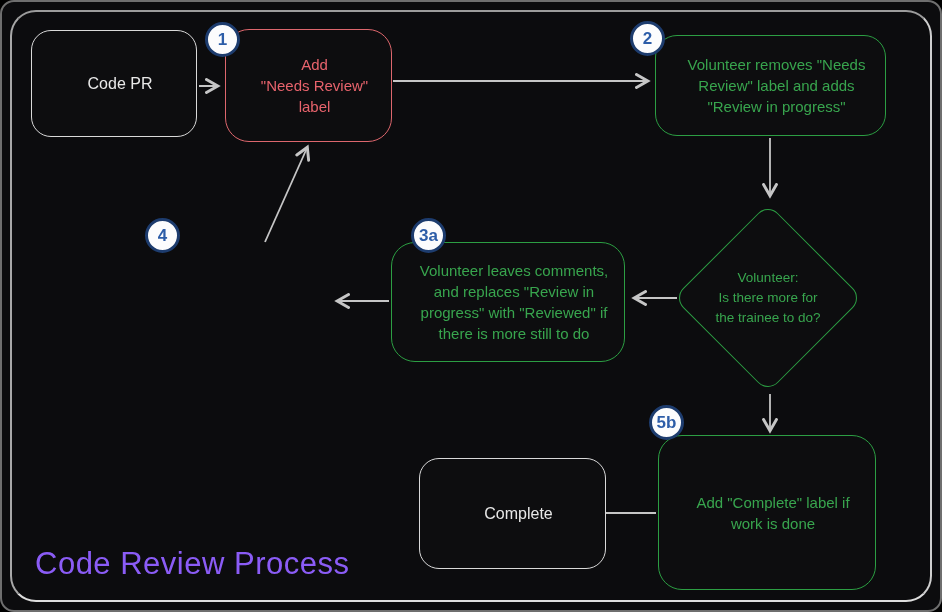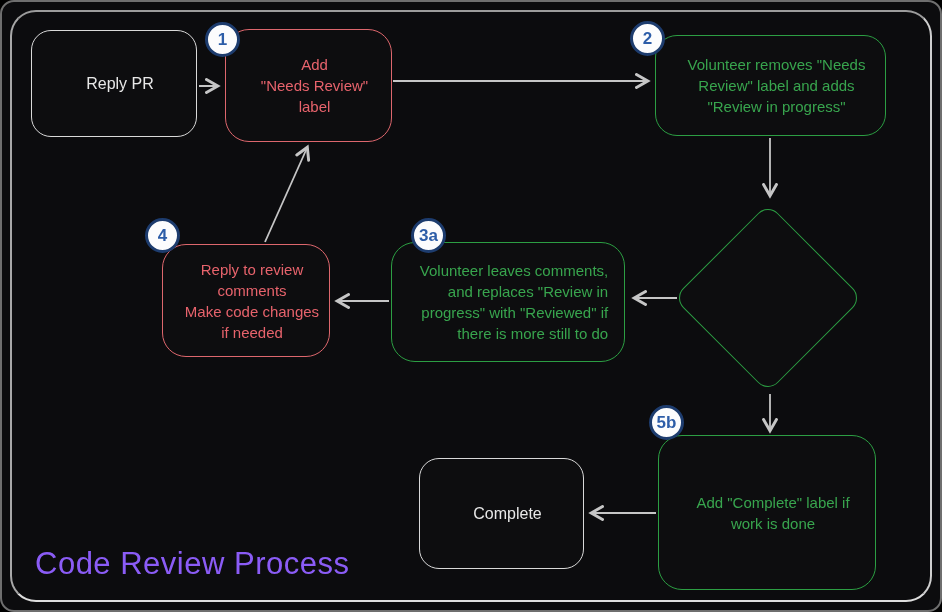--- a/index.html
+++ b/index.html
@@ -22,24 +22,24 @@
     text-align:center;box-sizing:border-box;background:#0d0d0f;padding-left:12px;
   }
   .node-label{white-space:pre-line;line-height:21px;font-size:15px;}
   .neutral{border:1.7px solid #d9d9d9;border-radius:20px;color:#e8e8e8;}
   .neutral .node-label{font-size:16px;line-height:22px;}
   .red{border:1.6px solid #dd676d;border-radius:24px;color:#e7636c;}
   .green{border:1.6px solid #2c9e43;border-radius:24px;color:#38a54e;}
   #node-raise-pr{left:29px;top:28px;width:166px;height:107px;}
   #node-add-needs-review{left:223px;top:27px;width:167px;height:113px;}
   #node-volunteer-removes{left:653px;top:33px;width:231px;height:101px;border-radius:22px;}
-  #node-volunteer-leaves{left:389px;top:240px;width:234px;height:120px;text-align:right;}
+  #node-volunteer-leaves{left:389px;top:240px;width:234px;height:120px;}
   #node-reply-comments{left:160px;top:242px;width:168px;height:113px;}
   #node-add-complete{left:656px;top:433px;width:218px;height:155px;}
-  #node-complete{left:417px;top:456px;width:165px;height:111px;}
+  #node-complete{left:417px;top:456px;width:187px;height:111px;}
   #diamond-shape{
     position:absolute;left:699px;top:229px;width:134px;height:134px;
     transform:rotate(45deg);border:1.6px solid #2c9e43;border-radius:14px;
     background:#0d0d0f;box-sizing:border-box;
   }
   #diamond-label{
     position:absolute;left:676px;top:254px;width:180px;height:84px;
     display:flex;align-items:center;justify-content:center;text-align:center;
     color:#38a54e;font-size:13.5px;line-height:20px;white-space:pre-line;
   }
@@ -79,50 +79,47 @@
       <line x1="387" y1="299" x2="336" y2="299" marker-end="url(#chev)"></line>
       <line x1="263" y1="240" x2="305" y2="146" marker-end="url(#chev)"></line>
       <line x1="768" y1="392" x2="768" y2="428" marker-end="url(#chev)"></line>
       <line x1="654" y1="511" x2="590" y2="511" marker-end="url(#chev)"></line>
     </g>
   </svg>
 
   <div id="frame"></div>
 
   <div class="node neutral" id="node-raise-pr">
-    <span class="node-label">Reply PR</span>
+    <span class="node-label">Code PR</span>
   </div>
 
   <div class="node red" id="node-add-needs-review">
     <span class="node-label">Add
 "Needs Review"
 label</span>
   </div>
 
   <div class="node green" id="node-volunteer-removes">
     <span class="node-label">Volunteer removes "Needs
 Review" label and adds
 "Review in progress"</span>
   </div>
 
   <div id="diamond-shape"></div>
+  <div id="diamond-label">Volunteer:
+Is there more for
+the trainee to do?</div>
 
   <div class="node green" id="node-volunteer-leaves">
     <span class="node-label">Volunteer leaves comments,
 and replaces "Review in
 progress" with "Reviewed" if
 there is more still to do</span>
   </div>
 
-  <div class="node red" id="node-reply-comments">
-    <span class="node-label">Reply to review
-comments
-Make code changes
-if needed</span>
-  </div>
 
   <div class="node green" id="node-add-complete">
     <span class="node-label">Add "Complete" label if
 work is done</span>
   </div>
 
   <div class="node neutral" id="node-complete">
     <span class="node-label">Complete</span>
   </div>
 

